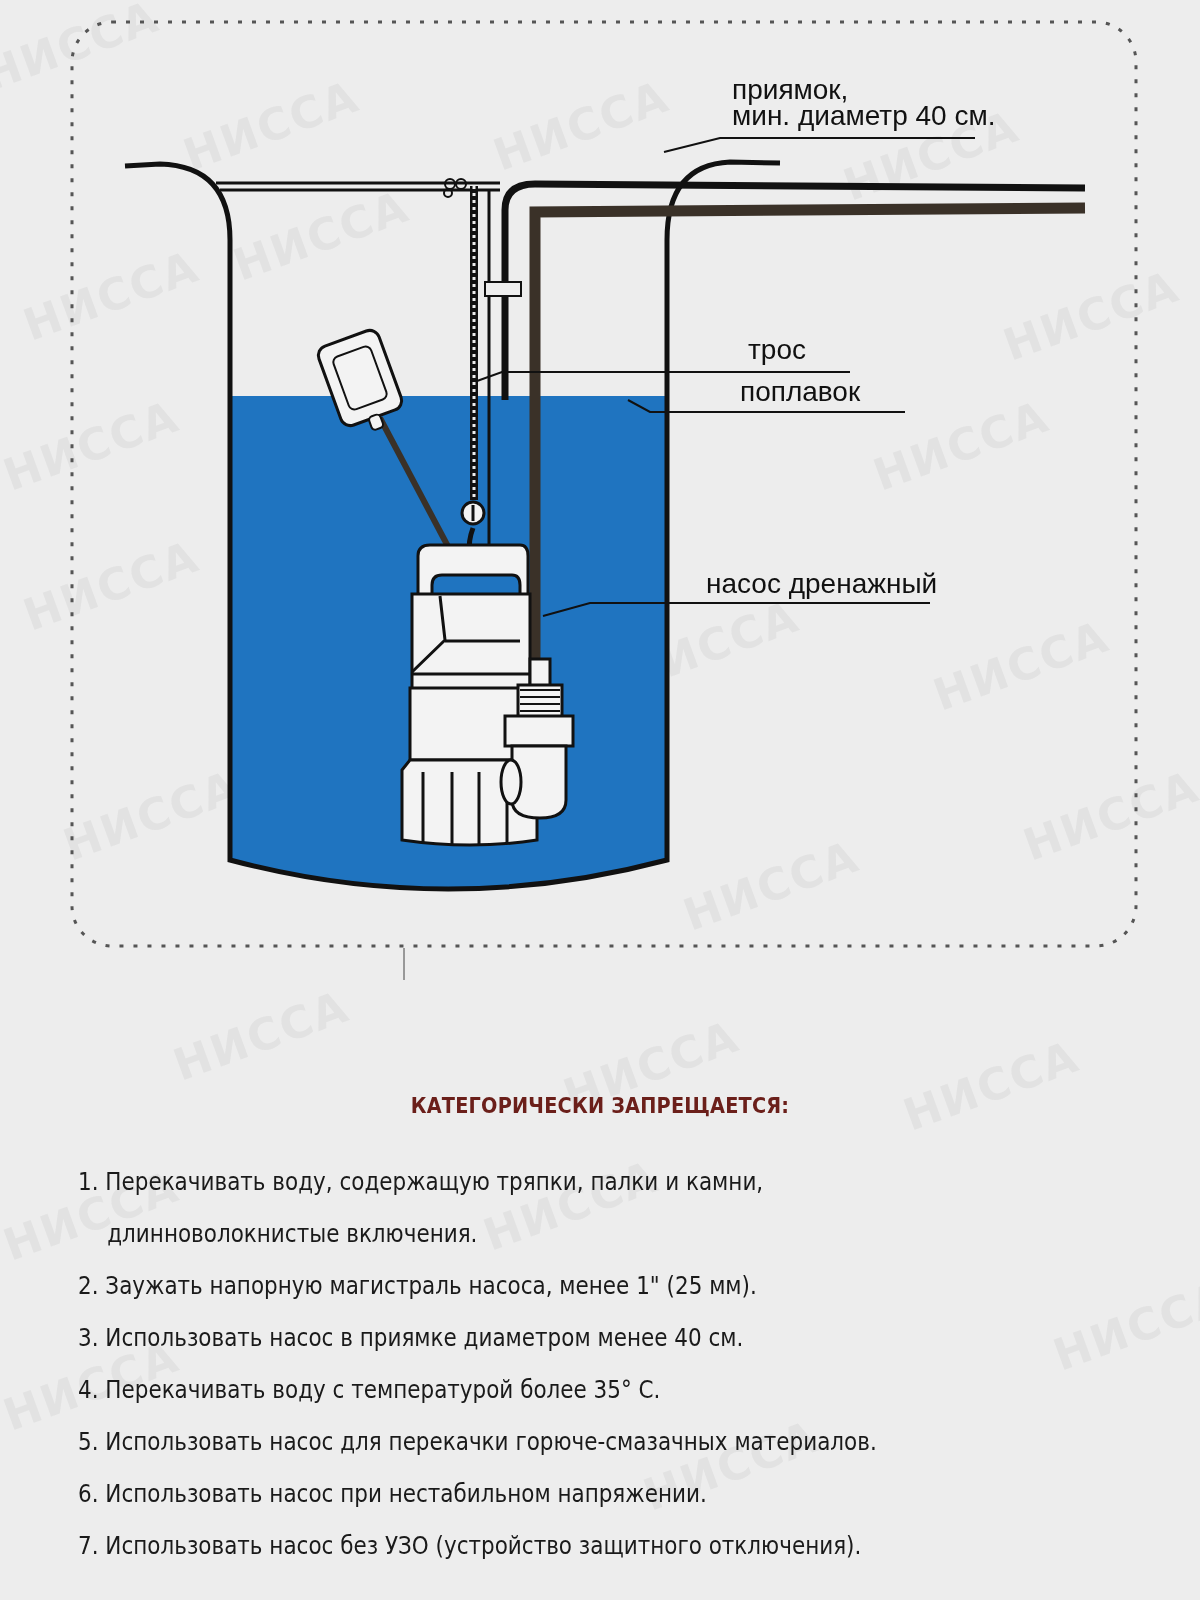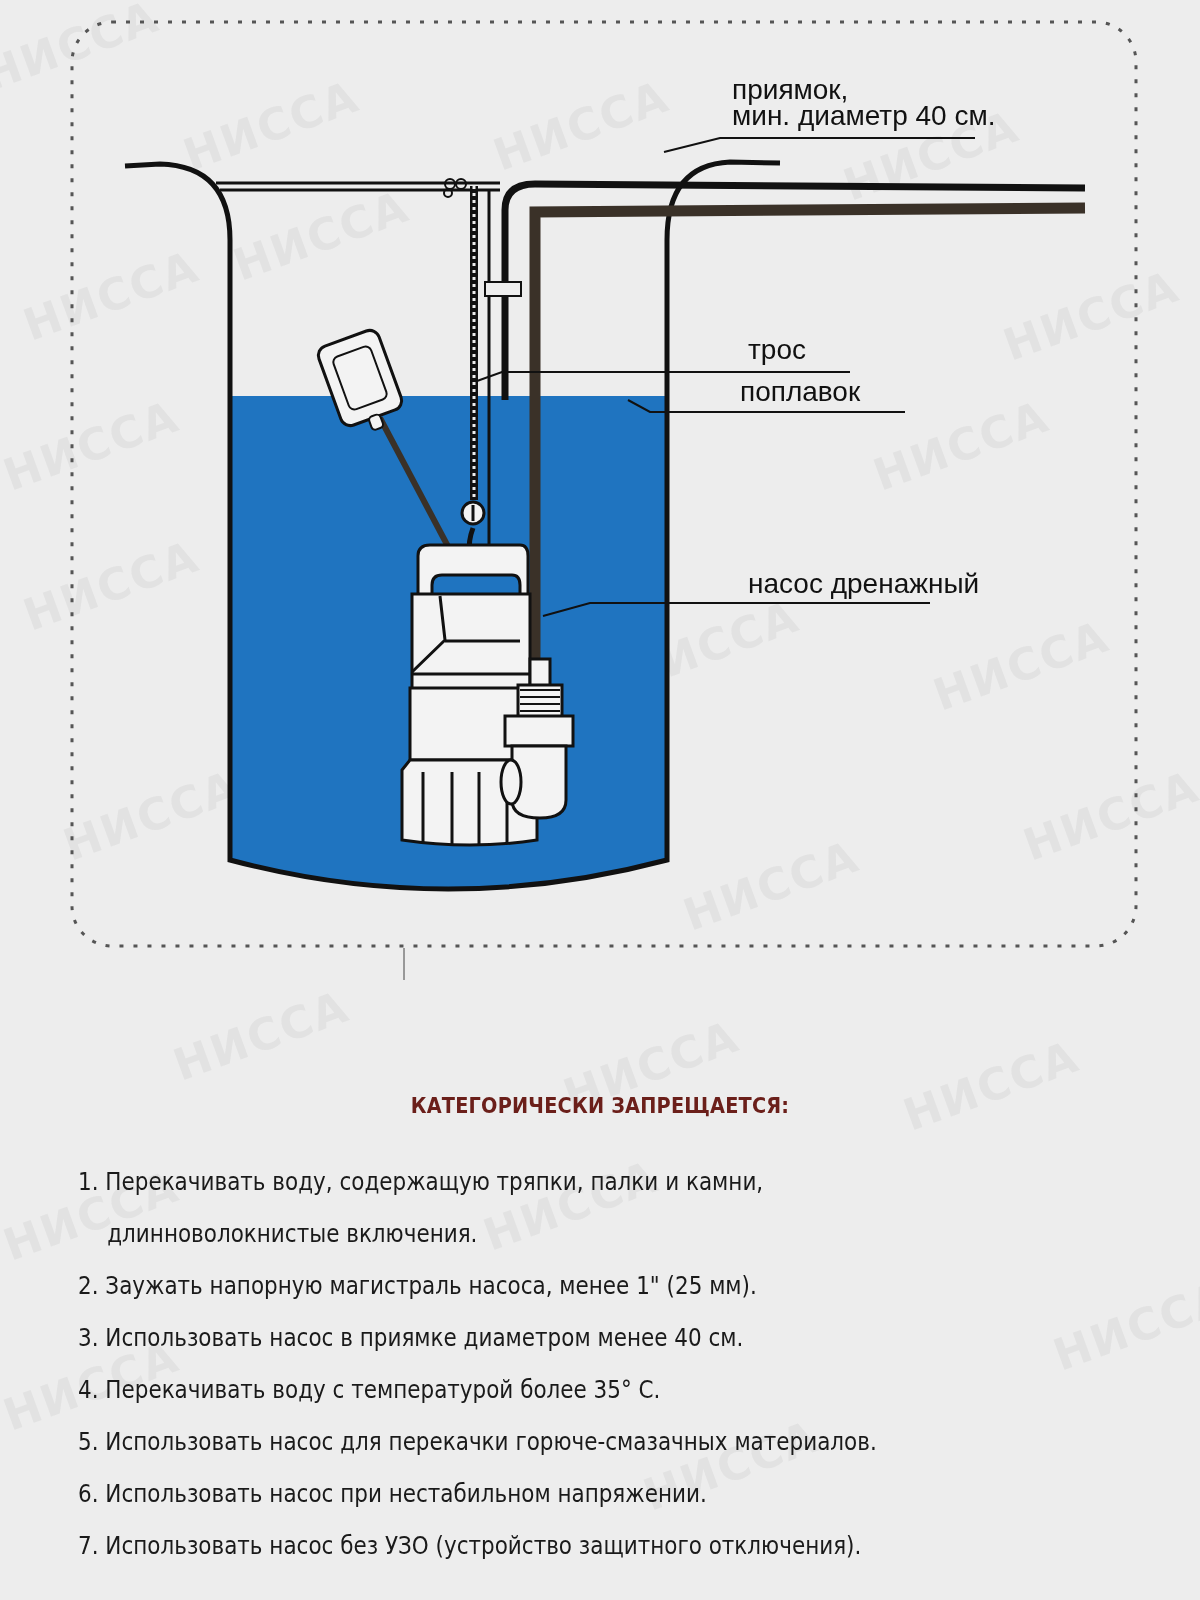--- a/index.html
+++ b/index.html
@@ -160,21 +160,21 @@
     <polyline points="628,400 650,412 905,412" fill="none" stroke="#111" stroke-width="2"></polyline>
     <polyline points="543,616 590,603 930,603" fill="none" stroke="#111" stroke-width="2"></polyline>
   </svg>
 
   <div class="label" style="left:732px;top:77px;">
     <div>приямок,</div>
     <div>мин. диаметр 40 см.</div>
   </div>
   <div class="label" style="left:740px;top:337px;margin-left:8px;">трос</div>
   <div class="label" style="left:740px;top:379px;">поплавок</div>
-  <div class="label" style="left:748px;top:571px;">насос дренажный</div>
+  <div class="label" style="left:706px;top:571px;">насос дренажный</div>
 
   <div class="warn-title">КАТЕГОРИЧЕСКИ ЗАПРЕЩАЕТСЯ:</div>
 
   <ul class="rules">
     <li>
       <span class="num">1.</span>
       <span>Перекачивать воду, содержащую тряпки, палки и камни,</span>
       <span class="cont">длинноволокнистые включения.</span>
     </li>
     <li>

